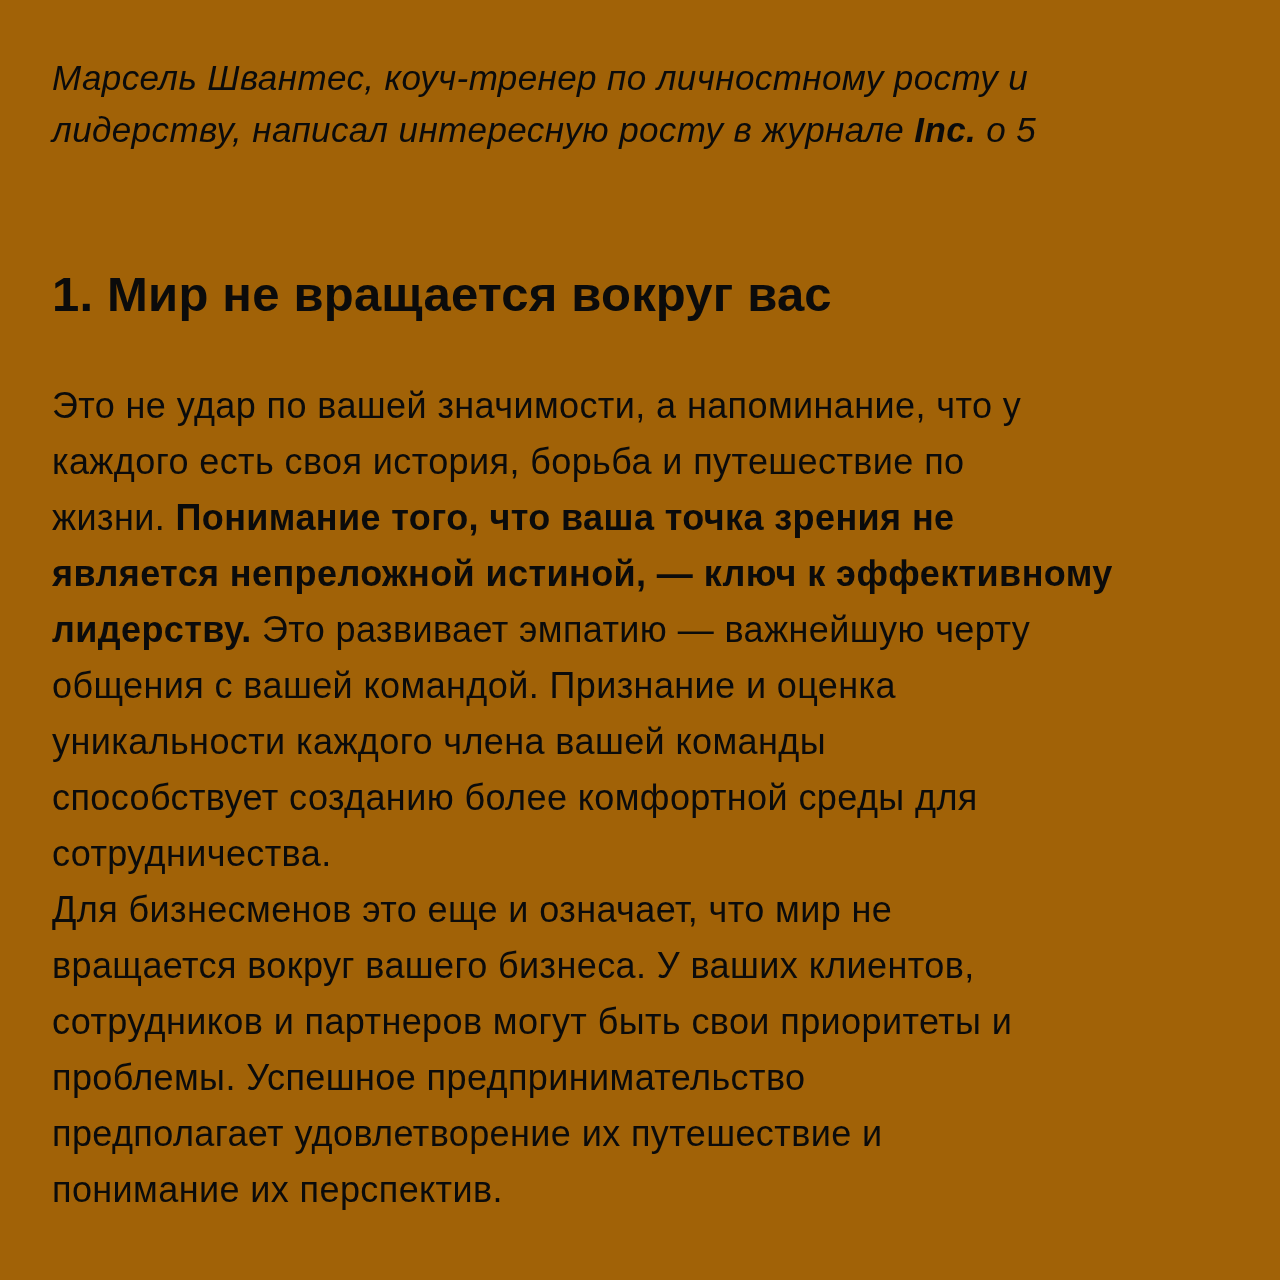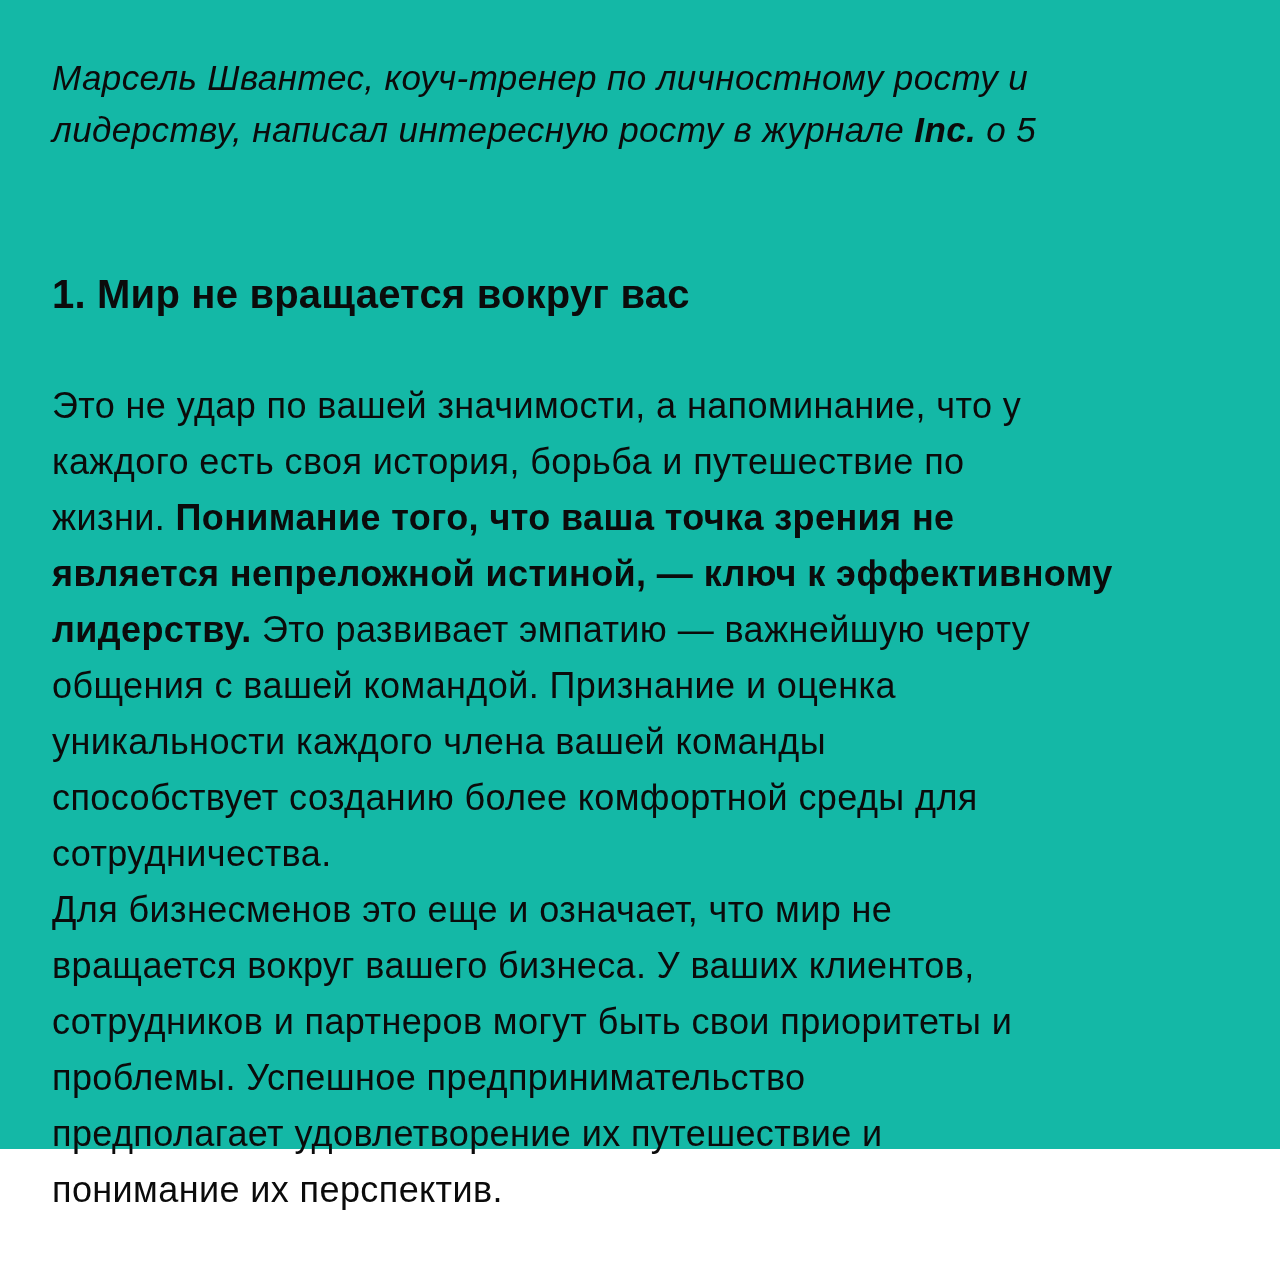--- a/index.html
+++ b/index.html
@@ -11,34 +11,34 @@
     width: 1280px;
     height: 1280px;
     overflow: hidden;
     font-family: "Liberation Sans", sans-serif;
     color: #0b0b0b;
     -webkit-font-smoothing: antialiased;
   }
   main.page {
     box-sizing: border-box;
     width: 1280px;
-    height: 1149px;
+    height: 1280px;
     padding: 52px 52px 0 52px;
-    background: #14b8a6;
+    background: #a16207;
   }
   .intro {
     margin: 0;
     font-size: 35px;
     line-height: 52px;
     font-style: italic;
     letter-spacing: 0.4px;
   }
   .section-heading {
     margin: 62px 0 0 0;
-    font-size: 40px;
+    font-size: 49px;
     line-height: 48px;
     font-weight: 700;
     letter-spacing: 0.2px;
   }
   .body-text {
     margin: 60px 0 16px 0;
     font-size: 36px;
     line-height: 56px;
     letter-spacing: 0.4px;
   }

